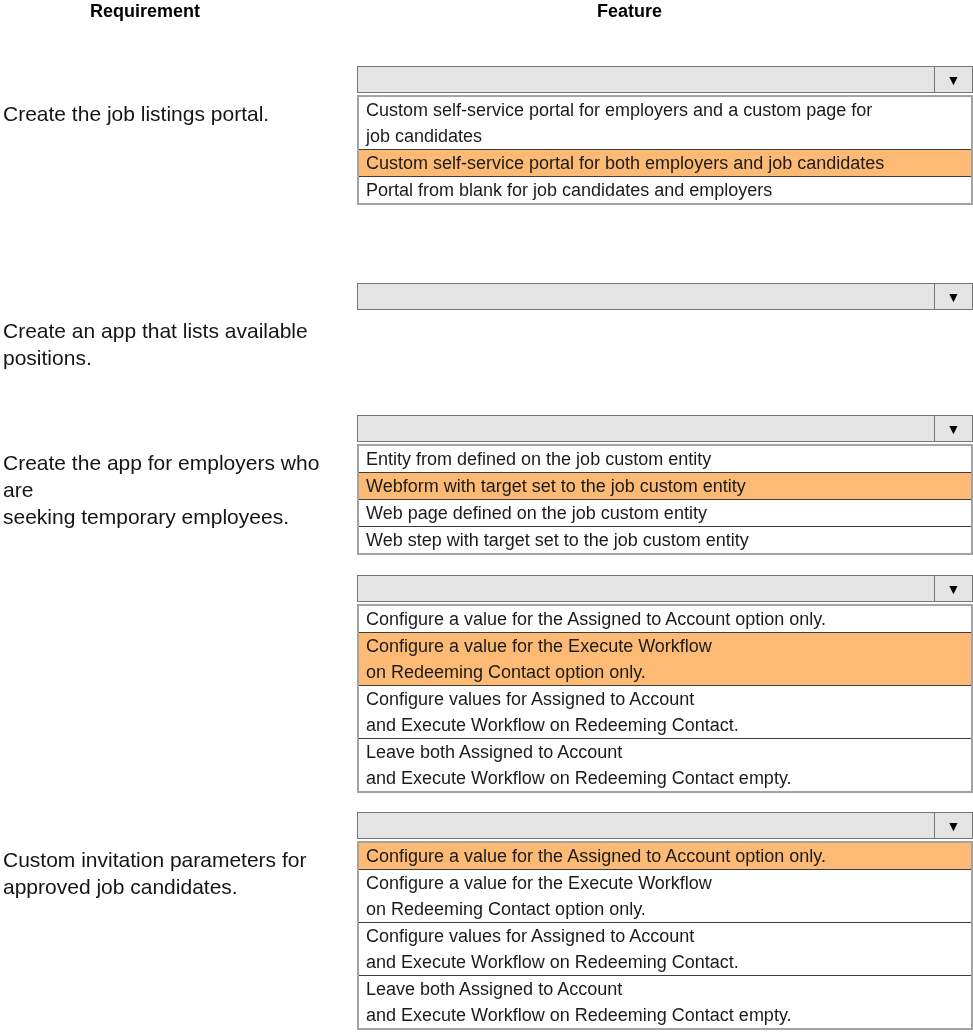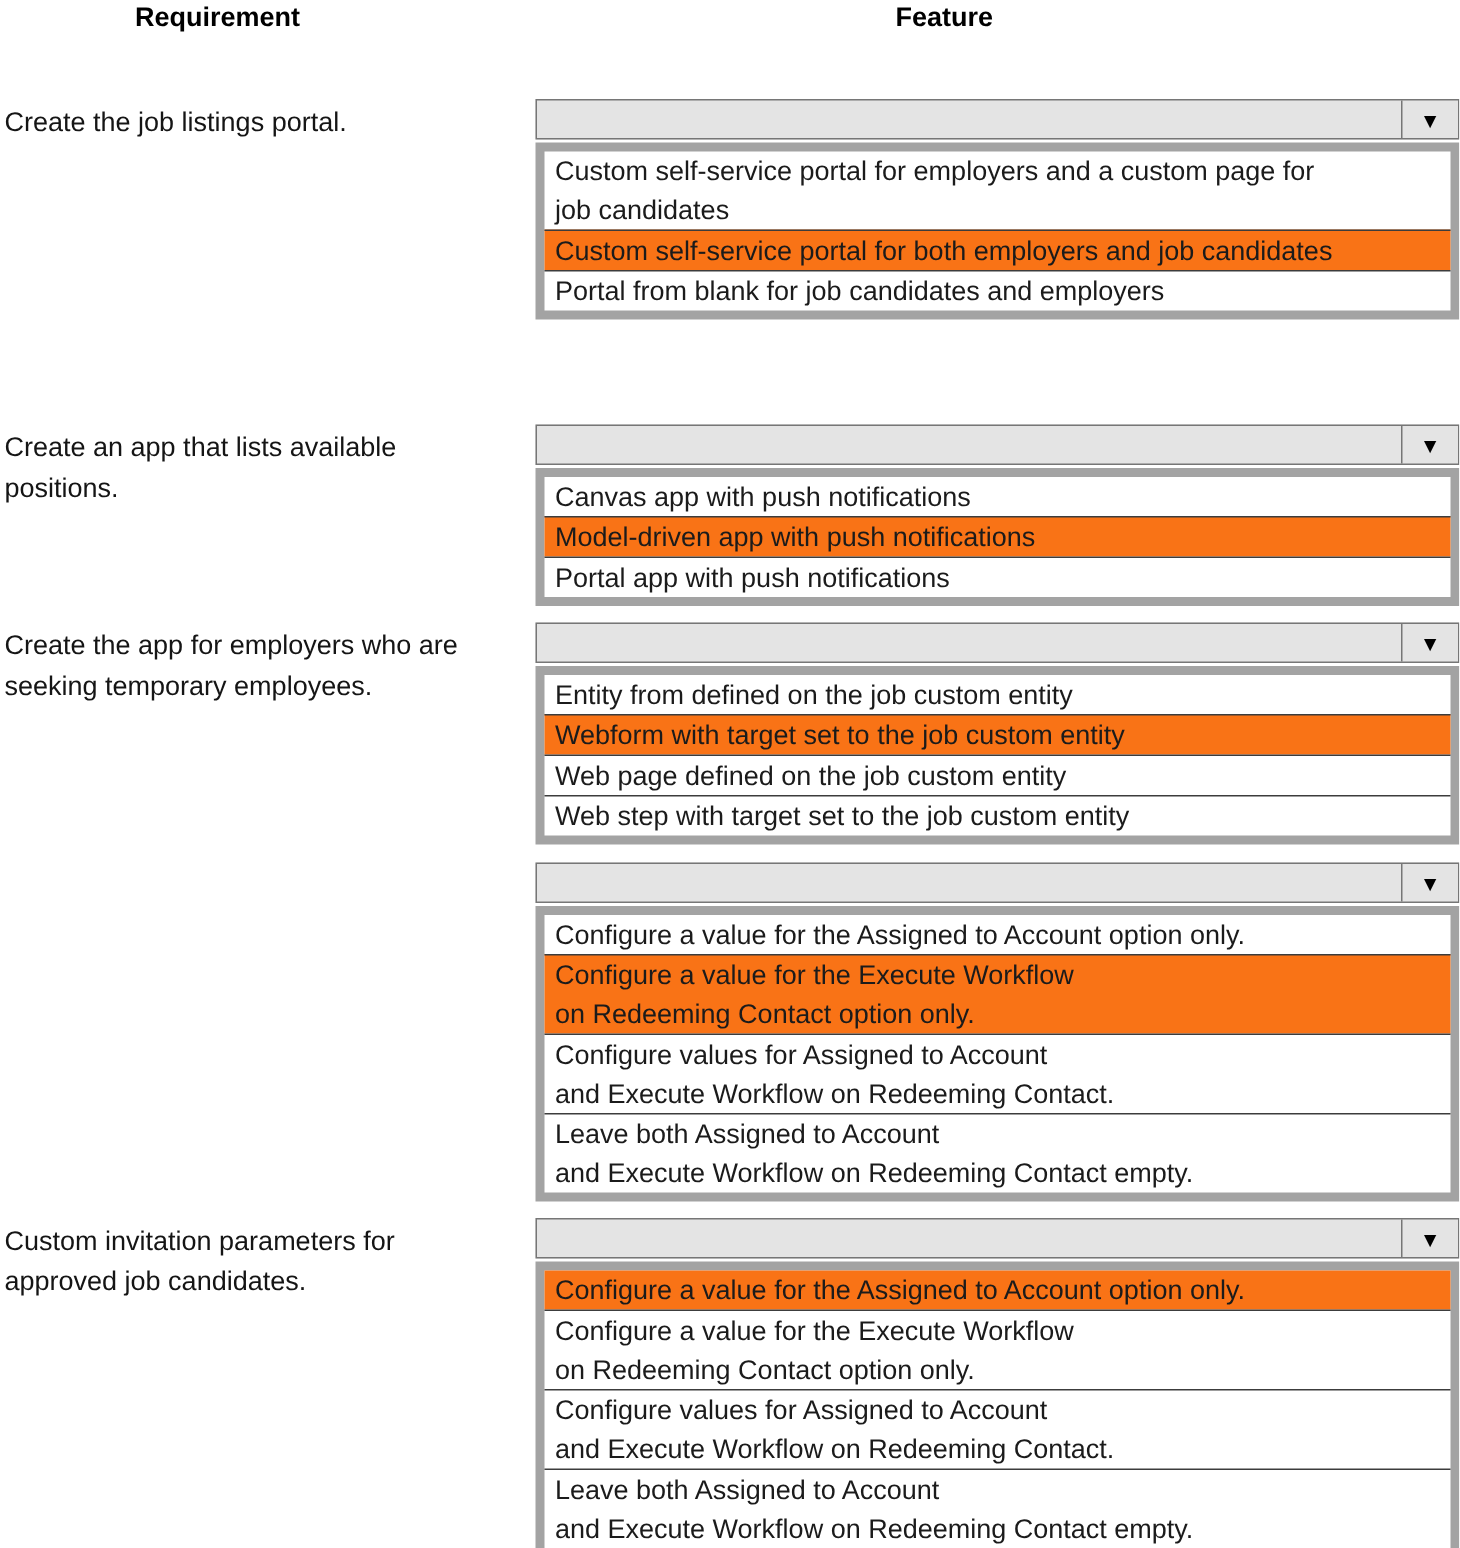--- a/index.html
+++ b/index.html
@@ -24,24 +24,25 @@
     text-align: center;
     line-height: 22px;
   }
   .col-header.req-h { left: 0; width: 290px; }
   .col-header.feat-h { left: 357px; width: 545px; }
 
   .req {
     position: absolute;
     left: 3px;
     width: 350px;
-    font-size: 18px;
+    font-size: 21px;
     line-height: 27px;
     color: #151515;
     white-space: pre-line;
+    margin-top: 32px;
   }
   .feature {
     position: absolute;
     left: 357px;
     width: 616px;
   }
   .dd {
     box-sizing: border-box;
     height: 27px;
     background: #e4e4e4;
@@ -65,33 +66,33 @@
     cursor: default;
   }
   .arrow {
     font-size: 14px;
     color: #000000;
     line-height: 1;
   }
   .listbox {
     box-sizing: border-box;
     margin-top: 2px;
-    border: 6px solid #a3a3a3;
+    border: 2px solid #a3a3a3;
     background: #ffffff;
   }
   .opt {
     font-size: 18px;
     line-height: 26px;
     padding: 0 7px;
     color: #1b1b1b;
     white-space: pre-line;
     border-top: 1px solid #3c3c3c;
   }
   .opt:first-child { border-top: none; }
-  .opt.sel { background: #f97316; }
+  .opt.sel { background: #fdba74; }
 
   
   #feat1 { top: 66px; }   #req1 { top: 68px; }
   #feat2 { top: 283px; }  #req2 { top: 285px; }
   #feat3 { top: 415px; }  #req3 { top: 417px; }
   #feat4 { top: 575px; }  #req4 { top: 577px; }
   #feat5 { top: 812px; }  #req5 { top: 814px; }
 </style>
 </head>
 <body>
@@ -118,25 +119,20 @@
   </div>
 
   <div class="req" id="req2">Create an app that lists available
 positions.</div>
   <div class="feature" id="feat2">
     <div class="dd">
       <div class="dd-value"></div>
       <div class="dd-btn">
         <span class="arrow">▼</span>
       </div>
-    </div>
-    <div class="listbox">
-      <div class="opt">Canvas app with push notifications</div>
-      <div class="opt sel">Model-driven app with push notifications</div>
-      <div class="opt">Portal app with push notifications</div>
     </div>
   </div>
 
   <div class="req" id="req3">Create the app for employers who are
 seeking temporary employees.</div>
   <div class="feature" id="feat3">
     <div class="dd">
       <div class="dd-value"></div>
       <div class="dd-btn">
         <span class="arrow">▼</span>

